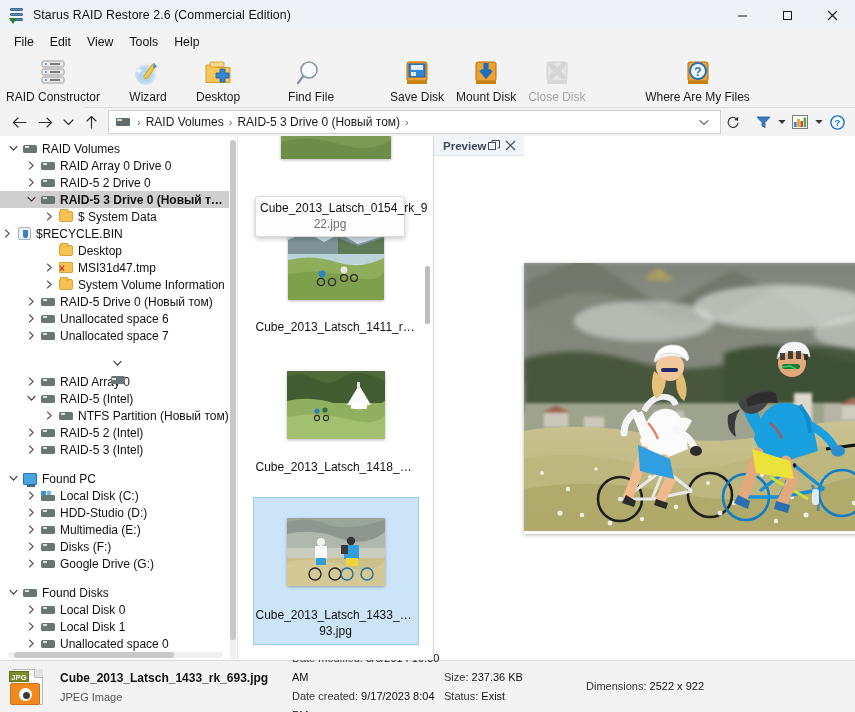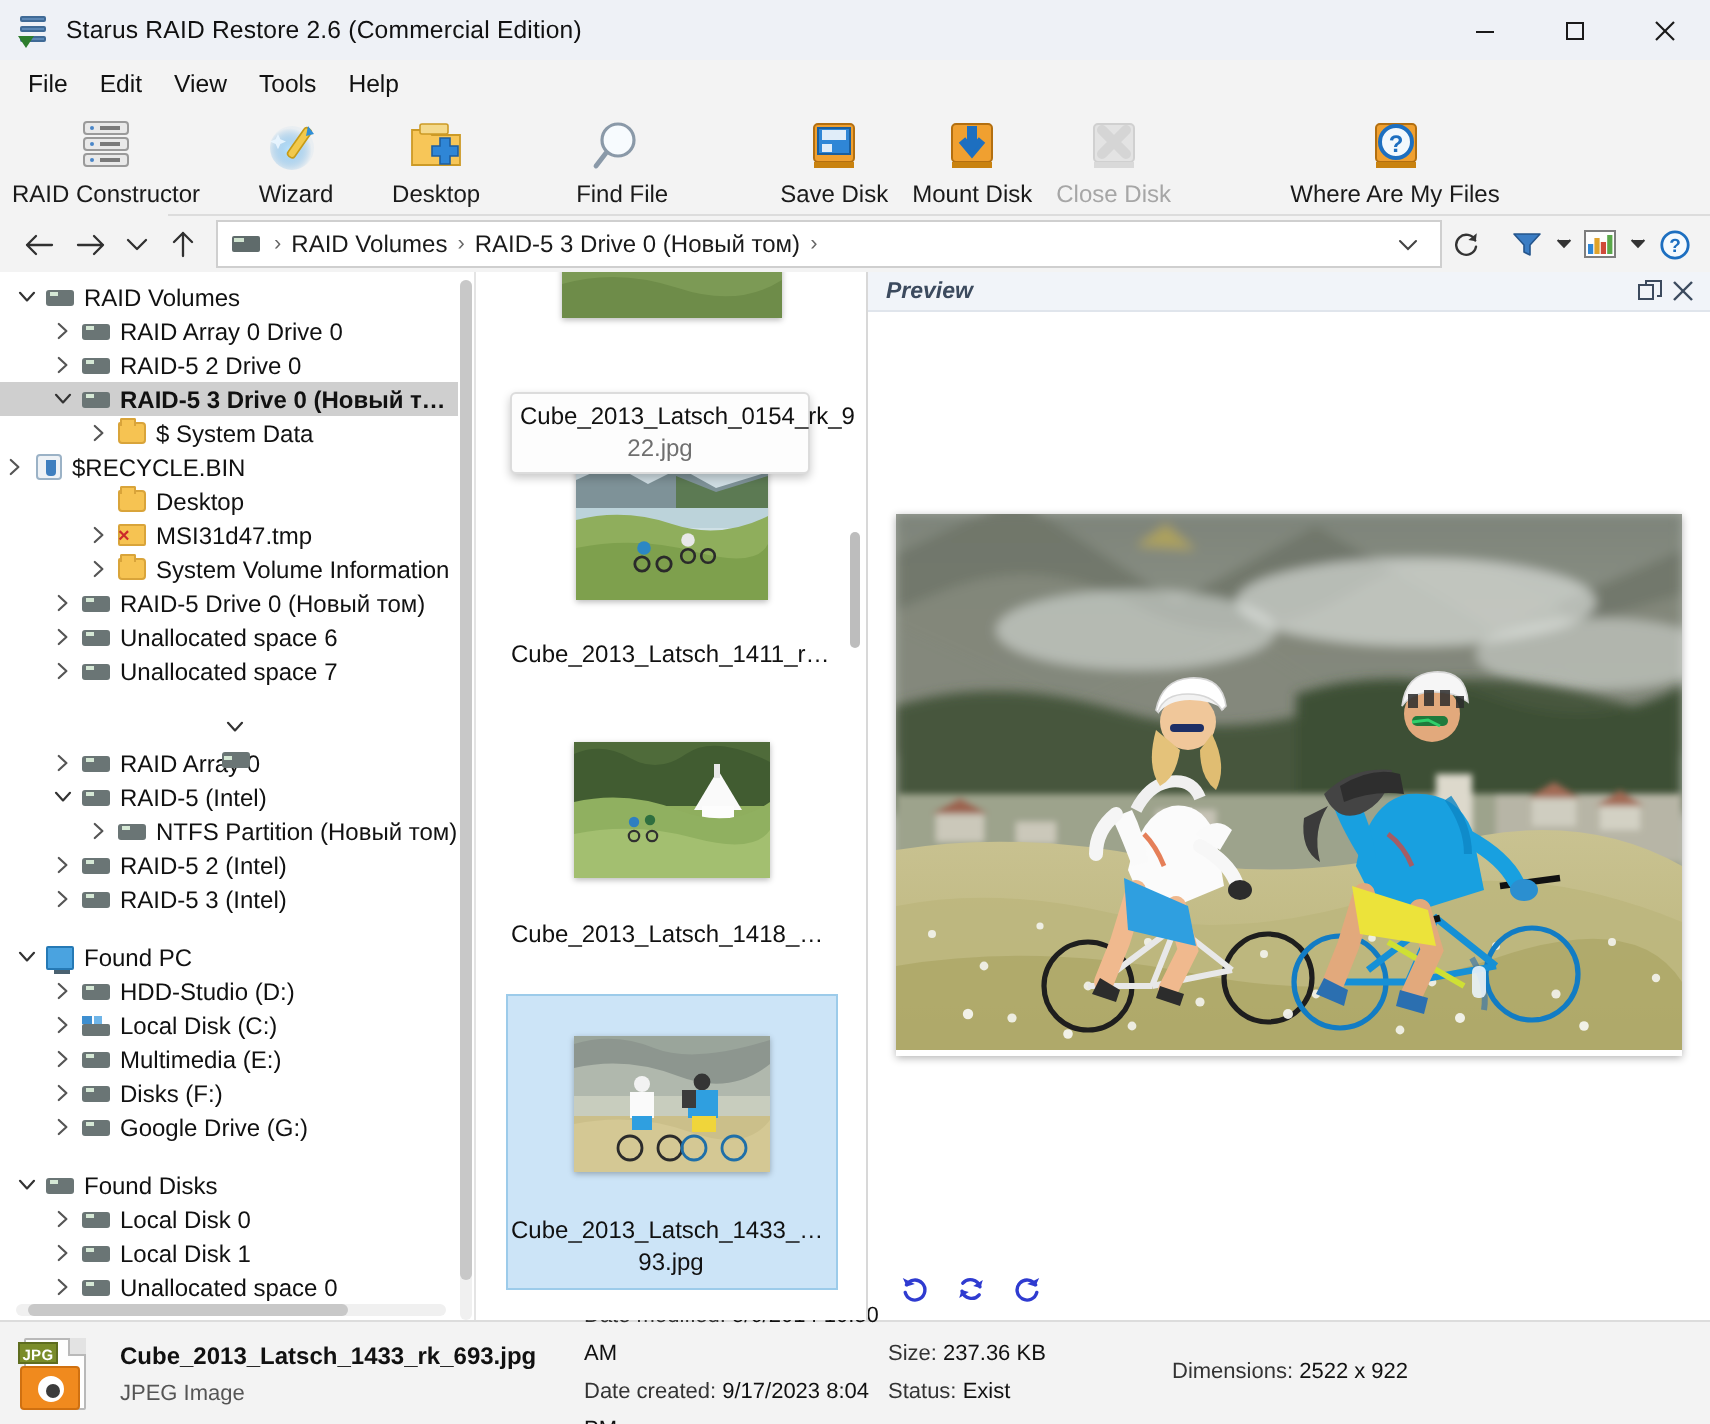--- a/index.html
+++ b/index.html
@@ -108,21 +108,21 @@
   .tile.sel .name { white-space:normal; }
   .nametip {
     position:absolute; background:#fdfdfd; border:1px solid #dcdcdc; border-radius:3px;
     box-shadow: 0 2px 5px rgba(0,0,0,.22); padding:3px 4px 4px 4px; text-align:center;
     font-size:12px; line-height:16px; color:#111; z-index:5; width:150px;
   }
   .nametip .dim { color:#6f6f6f; }
   .list-vscroll { position:absolute; right:3px; top:130px; width:5px; height:58px; background:#bdbdbd; border-radius:3px;}
 
   
-  .previewpane { flex:1; display:flex; flex-direction:column; background:#fff; min-width:0;font-style:italic;}
+  .previewpane { flex:1; display:flex; flex-direction:row; background:#fff; min-width:0;}
   .pv-header { height:20px; background:#f1f4f9; display:flex; align-items:center; padding:0 6px 0 9px;
      border-bottom:1px solid #e0e5ec; flex:0 0 20px;}
   .pv-title { font-size:11.5px; color:#3c4a5e; font-weight:bold; flex:1;}
   .pv-hicon { width:16px;height:16px;display:flex;align-items:center;justify-content:center;color:#3c4a5e;}
   .pv-body { flex:1; display:flex; align-items:center; justify-content:center; background:#fff; position:relative; min-height:0;}
   .pv-imgbox { box-shadow:0 1px 4px rgba(0,0,0,.3); }
   .pv-tools { height:32px; display:flex; align-items:center; padding-left:15px; gap:12px; flex:0 0 32px; }
   .rot { width:16px;height:16px;color:#2f3bd0;display:flex;align-items:center;justify-content:center;}
 
   
@@ -597,38 +597,38 @@
             </span>
             <span class="tlabel">Found PC</span>
           </div>
           <div class="trow" style="padding-left: 24px;">
             <span class="chev">
               <svg width="7" height="9" viewBox="0 0 7 9">
                 <path d="M1.4 1 L5.2 4.5 L1.4 8" stroke="#555" stroke-width="1.1" fill="none" stroke-linecap="round" stroke-linejoin="round"></path>
               </svg>
             </span>
             <span class="ticon">
-              <span class="hdd"></span>
-            </span>
-            <span class="tlabel">HDD-Studio (D:)</span>
-          </div>
-          <div class="trow" style="padding-left: 24px;">
-            <span class="chev">
-              <svg width="7" height="9" viewBox="0 0 7 9">
-                <path d="M1.4 1 L5.2 4.5 L1.4 8" stroke="#555" stroke-width="1.1" fill="none" stroke-linecap="round" stroke-linejoin="round"></path>
-              </svg>
-            </span>
-            <span class="ticon">
               <span class="cdisk">
                 <span class="b"></span>
                 <span class="w"></span>
                 <span class="w2"></span>
               </span>
             </span>
             <span class="tlabel">Local Disk (C:)</span>
+          </div>
+          <div class="trow" style="padding-left: 24px;">
+            <span class="chev">
+              <svg width="7" height="9" viewBox="0 0 7 9">
+                <path d="M1.4 1 L5.2 4.5 L1.4 8" stroke="#555" stroke-width="1.1" fill="none" stroke-linecap="round" stroke-linejoin="round"></path>
+              </svg>
+            </span>
+            <span class="ticon">
+              <span class="hdd"></span>
+            </span>
+            <span class="tlabel">HDD-Studio (D:)</span>
           </div>
           <div class="trow" style="padding-left: 24px;">
             <span class="chev">
               <svg width="7" height="9" viewBox="0 0 7 9">
                 <path d="M1.4 1 L5.2 4.5 L1.4 8" stroke="#555" stroke-width="1.1" fill="none" stroke-linecap="round" stroke-linejoin="round"></path>
               </svg>
             </span>
             <span class="ticon">
               <span class="hdd"></span>
             </span>

